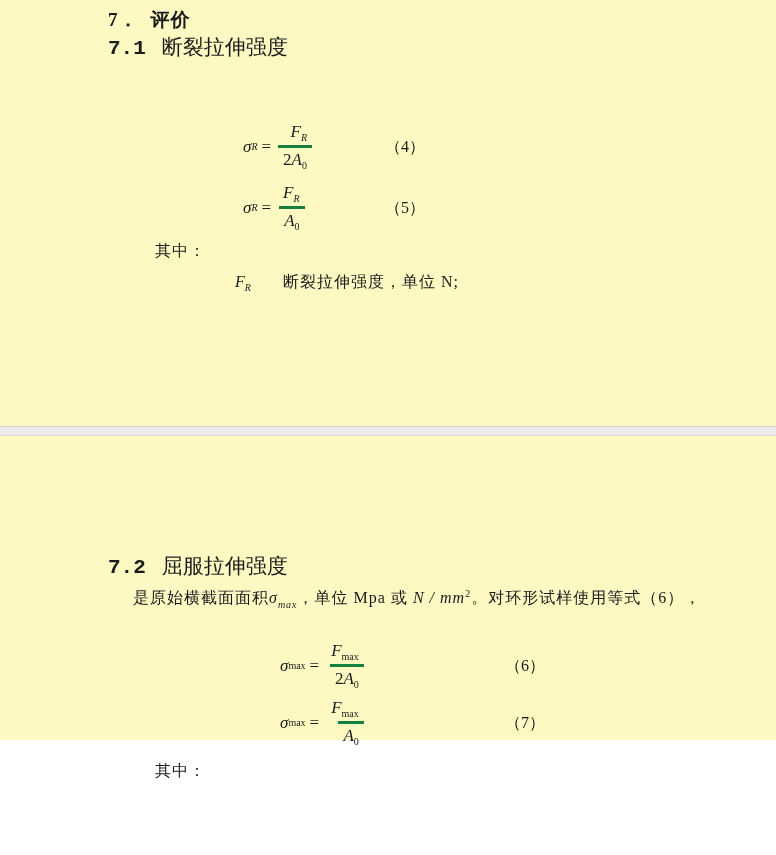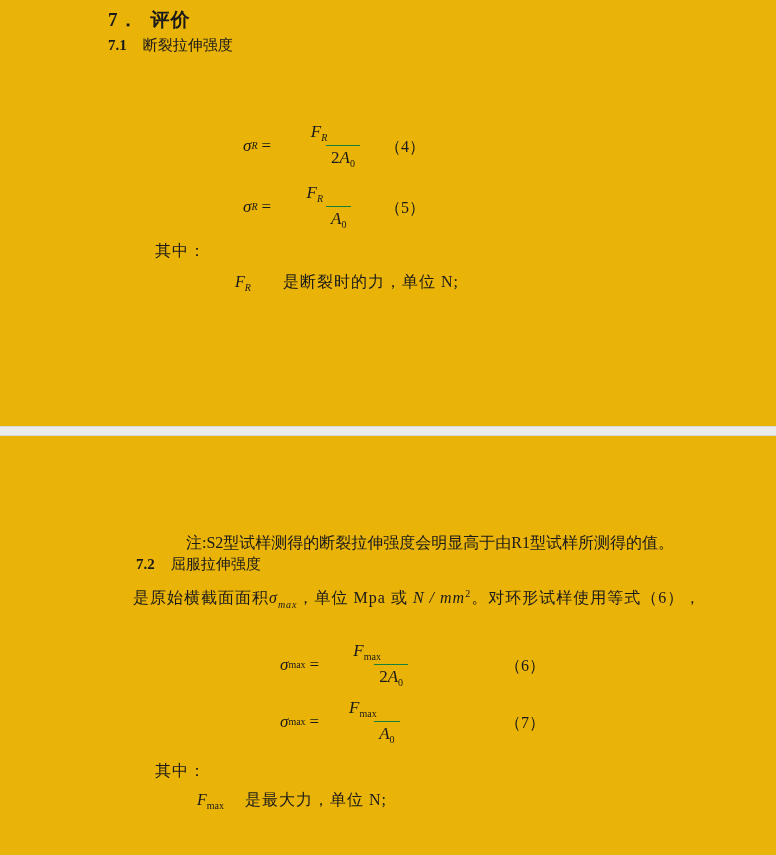--- a/index.html
+++ b/index.html
@@ -5,49 +5,49 @@
   html, body { margin: 0; padding: 0; }
   body {
     width: 776px; height: 855px;
     background: #ffffff;
     font-family: "Liberation Serif", "DejaVu Serif", serif;
     color: #1a1a1a;
     overflow: hidden;
   }
   #doc {
     position: relative;
-    width: 776px; height: 855px;
-    background: #eab308;
+    width: 776px; height: 740px;
+    background: #fef9c3;
   }
   .line {
     position: absolute;
     white-space: nowrap;
     font-size: 16px;
     line-height: 1.25;
   }
   .h1 { font-size: 19px; font-weight: bold; letter-spacing: 1px; }
   .h1 .sec-no { margin-right: 12px; }
-  .h2 { font-size: 15px; }
+  .h2 { font-size: 21px; font-family: Liberation Mono, monospace; }
   .h2 .sec-no { font-weight: bold; margin-right: 16px; }
   .para { letter-spacing: 2px; }
   .para-tight { letter-spacing: 1px; }
   .mi { font-style: italic; font-family: "Liberation Serif", "DejaVu Serif", serif; }
   sub { font-size: 10px; }
   sup { font-size: 10px; }
   .formula {
     position: absolute;
     display: flex;
     align-items: center;
     font-size: 17px;
     white-space: nowrap;
   }
   .formula .rel { margin: 0 7px 0 4px; }
-  .frac { display: inline-flex; flex-direction: column; align-items: center; }
+  .frac { display: inline-flex; flex-direction: column; align-items: flex-end; }
   .frac .num { padding: 0 5px 2px 5px; }
-  .frac .den { border-top: 1px solid #15803d; padding: 2px 5px 0 5px; margin-left: 48px; }
+  .frac .den { border-top: 3px solid #15803d; padding: 2px 5px 0 5px; }
   .eqno { position: absolute; font-size: 16px; white-space: nowrap; }
   .where-label { letter-spacing: 1px; }
   .def-row { position: absolute; white-space: nowrap; font-size: 16px; }
   .def-row .sym { display: inline-block; min-width: 44px; }
   .def-row .desc { letter-spacing: 1px; }
   .page-break {
     position: absolute;
     left: 0; top: 426px;
     width: 776px; height: 10px;
     background: #ebebeb;
@@ -90,29 +90,28 @@
       <span class="num"><span class="mi">F</span><sub class="mi">R</sub></span>
       <span class="den"><span></span><span class="mi">A</span><sub>0</sub></span>
     </span>
   </div>
   <div class="eqno" style="top:198px; left:385px;">（5）</div>
 
   <div class="line where-label" style="top:241px; left:155px;">其中：</div>
 
   <div class="def-row" style="top:272px; left:235px;">
     <span class="sym"><span class="mi">F</span><sub class="mi">R</sub></span>
-    <span class="desc"><span>是断裂时的力，单位 N;</span><span class="mi"></span><sup></sup><span></span></span>
+    <span class="desc"><span>断裂拉伸强度，单位 N;</span><span class="mi"></span><sup></sup><span></span></span>
   </div>
 
 
   <div class="page-break"></div>
 
-  <div class="line" style="top:533px; left:186px;">注:S2型试样测得的断裂拉伸强度会明显高于由R1型试样所测得的值。</div>
 
-  <div class="line h2" style="top:555px; left:108px;margin-left:28px;">
+  <div class="line h2" style="top:555px; left:108px;">
     <span class="sec-no">7.2</span><span>屈服拉伸强度</span>
   </div>
 
   <div class="line para-tight" style="top:588px; left:133px;">
     <span>是原始横截面面积</span><span class="mi">σ</span><sub class="mi">max</sub><span>，单位 Mpa 或 </span><span class="mi">N / mm</span><sup>2</sup><span>。对环形试样使用等式（6），</span>
   </div>
 
 
   <div class="formula" style="top:641px; left:280px;">
     <span class="mi">σ</span>
@@ -131,19 +130,15 @@
     <span class="rel">=</span>
     <span class="frac">
       <span class="num"><span class="mi">F</span><sub>max</sub></span>
       <span class="den"><span></span><span class="mi">A</span><sub>0</sub></span>
     </span>
   </div>
   <div class="eqno" style="top:713px; left:505px;">（7）</div>
 
   <div class="line where-label" style="top:761px; left:155px;">其中：</div>
 
-  <div class="def-row" style="top:790px; left:197px;">
-    <span class="sym"><span class="mi">F</span><sub>max</sub></span>
-    <span class="desc"><span>是最大力，单位 N;</span><span class="mi"></span><sup></sup><span></span></span>
-  </div>
 
 
 </div>
 
 </body></html>

